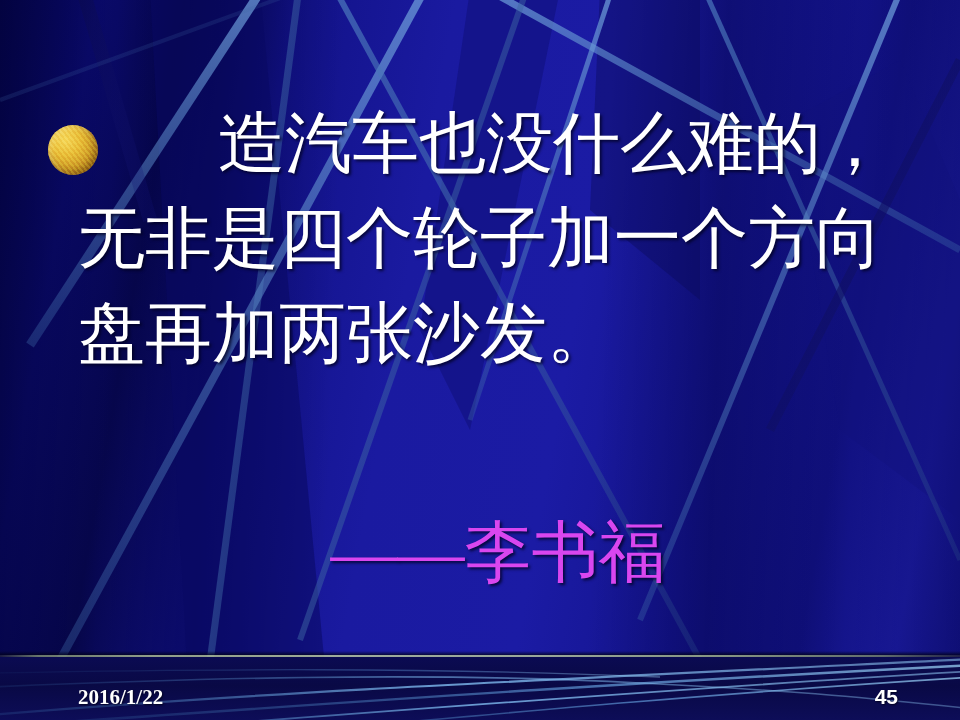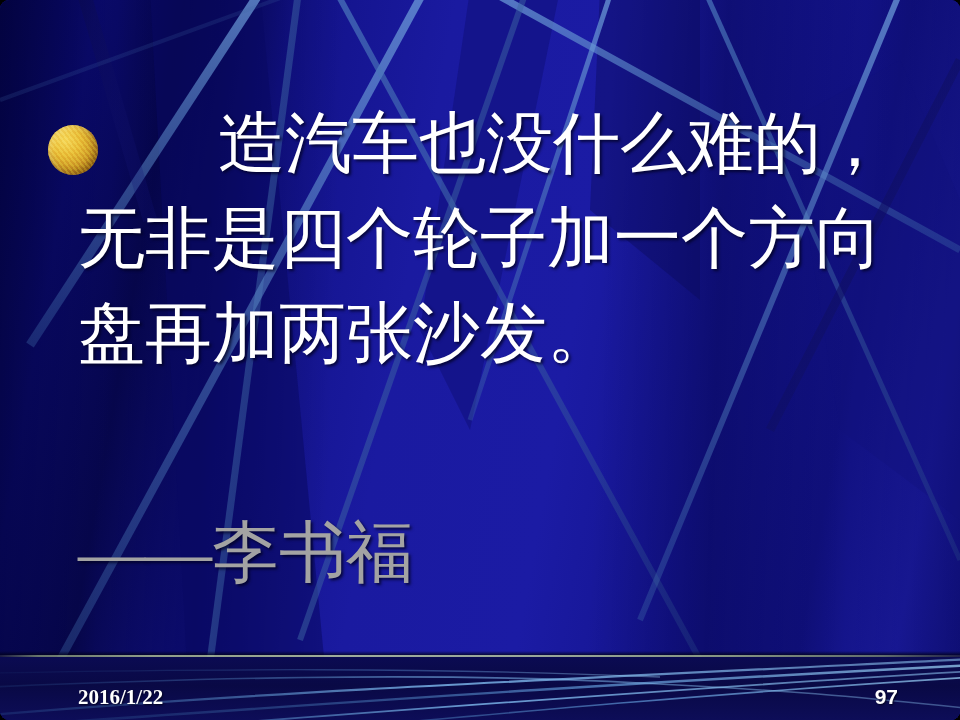--- a/index.html
+++ b/index.html
@@ -9,21 +9,20 @@
     background: #000;
   }
   .slide {
     position: relative;
     width: 960px;
     height: 720px;
     overflow: hidden;
     background: #151596;
     font-family: "Liberation Serif", "DejaVu Serif", serif;
     user-select: none;
-    border-radius: 9px;
   }
 
   
   .bg-base {
     position: absolute;
     inset: 0;
     background:
       linear-gradient(100deg,
         #06065e 0%,
         #0b0b74 9%,
@@ -136,22 +135,22 @@
   }
   .body-text .indent {
     display: inline-block;
     width: 140px;
   }
   .attribution {
     position: absolute;
     left: 78px;
     top: 505px;
     width: 840px;
-    text-align: left;
-    color: #a3a3a3;
+    text-align: center;
+    color: #d946ef;
     font-size: 67px;
     line-height: 95px;
     text-shadow: 2px 2px 3px rgba(0,0,30,0.75);
   }
 
   
   .footer-date {
     position: absolute;
     left: 78px;
     top: 686px;
@@ -244,15 +243,15 @@
       <path d="M -10 70 C 260 52, 540 30, 975 8" stroke="url(#sw2)" stroke-width="2.4" fill="none"></path>
       <path d="M 60 78 C 330 60, 600 36, 975 14" stroke="url(#sw1)" stroke-width="1.8" fill="none"></path>
       <path d="M 130 90 C 400 66, 680 38, 975 20" stroke="url(#sw2)" stroke-width="1.6" fill="none"></path>
       <path d="M -10 30 C 180 22, 420 14, 640 26 C 800 34, 880 42, 975 52" stroke="url(#sw1)" stroke-width="1.6" fill="none" opacity="0.7"></path>
       <path d="M -10 16 C 200 12, 430 10, 660 20" stroke="url(#sw2)" stroke-width="1.3" fill="none" opacity="0.55"></path>
     </svg>
 
   </div>
 
   <div class="footer-date">2016/1/22</div>
-  <div class="footer-page">97</div>
+  <div class="footer-page">45</div>
 
 </div>
 
 </body></html>

